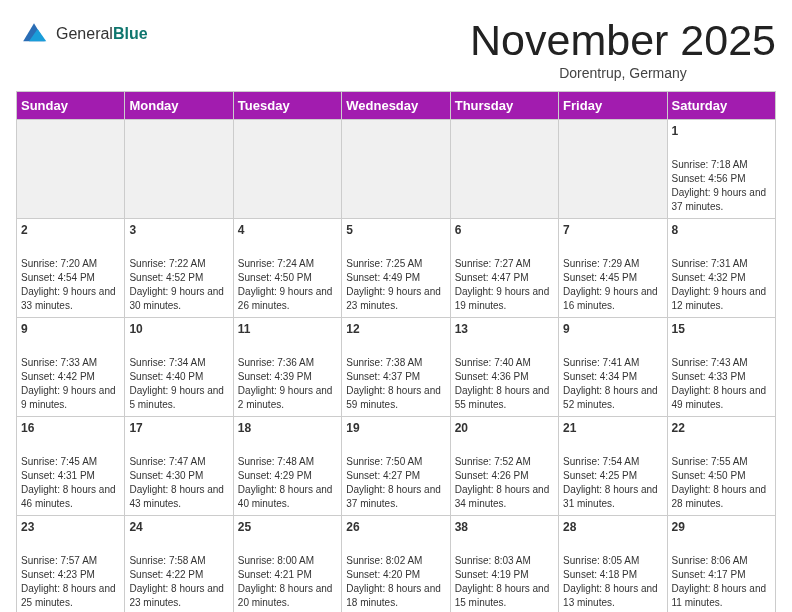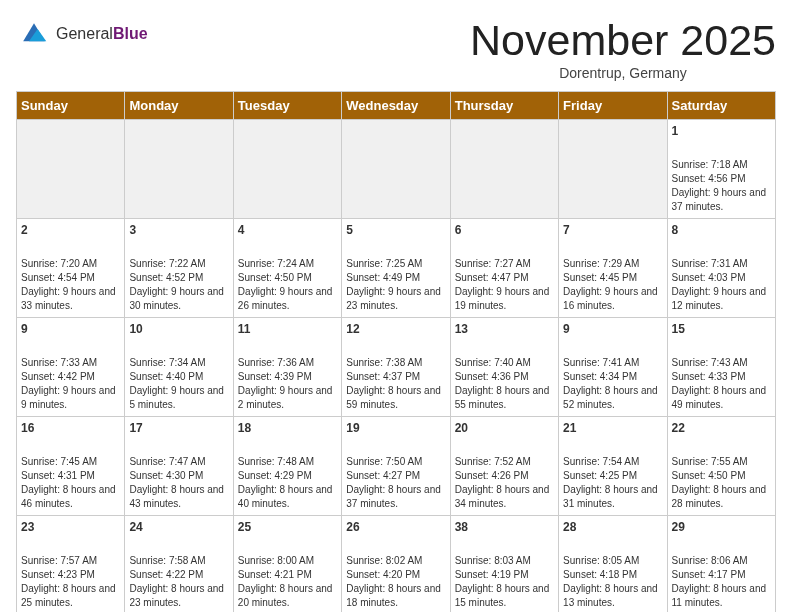--- a/index.html
+++ b/index.html
@@ -37,21 +37,21 @@
       font-size: 14px;
       color: #444;
       text-align: center;
     }
     .calendar {
       width: 100%;
       border-collapse: collapse;
       border: 1px solid #ccc;
     }
     .calendar th {
-      background: #a16207;
+      background: #a21caf;
       color: #fff;
       font-size: 13px;
       padding: 6px 4px;
       text-align: left;
       border: 1px solid #ccc;
       font-weight: bold;
     }
     .calendar td {
       border: 1px solid #ccc;
       vertical-align: top;
@@ -81,21 +81,21 @@
 </head>
 <body>
 
 <div class="header">
   <div class="logo">
     <svg class="logo-icon" viewBox="0 0 50 50" xmlns="http://www.w3.org/2000/svg">
       <polygon points="10,35 25,10 40,35" fill="#2a6db5"></polygon>
       <polygon points="18,35 30,18 42,35" fill="#1a9dd9"></polygon>
     </svg>
     <div>
-      <div style="font-size:16px; color:#333;">General<span style="color:#701a75; font-weight:bold;">Blue</span></div>
+      <div style="font-size:16px; color:#333;">General<span style="color:#0f766e; font-weight:bold;">Blue</span></div>
     </div>
   </div>
   <div class="title-block">
     <div class="month-title">November 2025</div>
     <div class="location">Dorentrup, Germany</div>
   </div>
 </div>
 
 <table class="calendar">
   <thead>
@@ -157,21 +157,21 @@
         </td>
         <td>
           <span class="day-num">7</span>
           <div class="day-info">Sunrise: 7:29 AM
 Sunset: 4:45 PM
 Daylight: 9 hours and 16 minutes.</div>
         </td>
         <td>
           <span class="day-num">8</span>
           <div class="day-info">Sunrise: 7:31 AM
-Sunset: 4:03 PM
+Sunset: 4:32 PM
 Daylight: 9 hours and 12 minutes.</div>
         </td>
       </tr>
       <tr>
         <td>
           <span class="day-num">9</span>
           <div class="day-info">Sunrise: 7:33 AM
 Sunset: 4:42 PM
 Daylight: 9 hours and 9 minutes.</div>
         </td>

